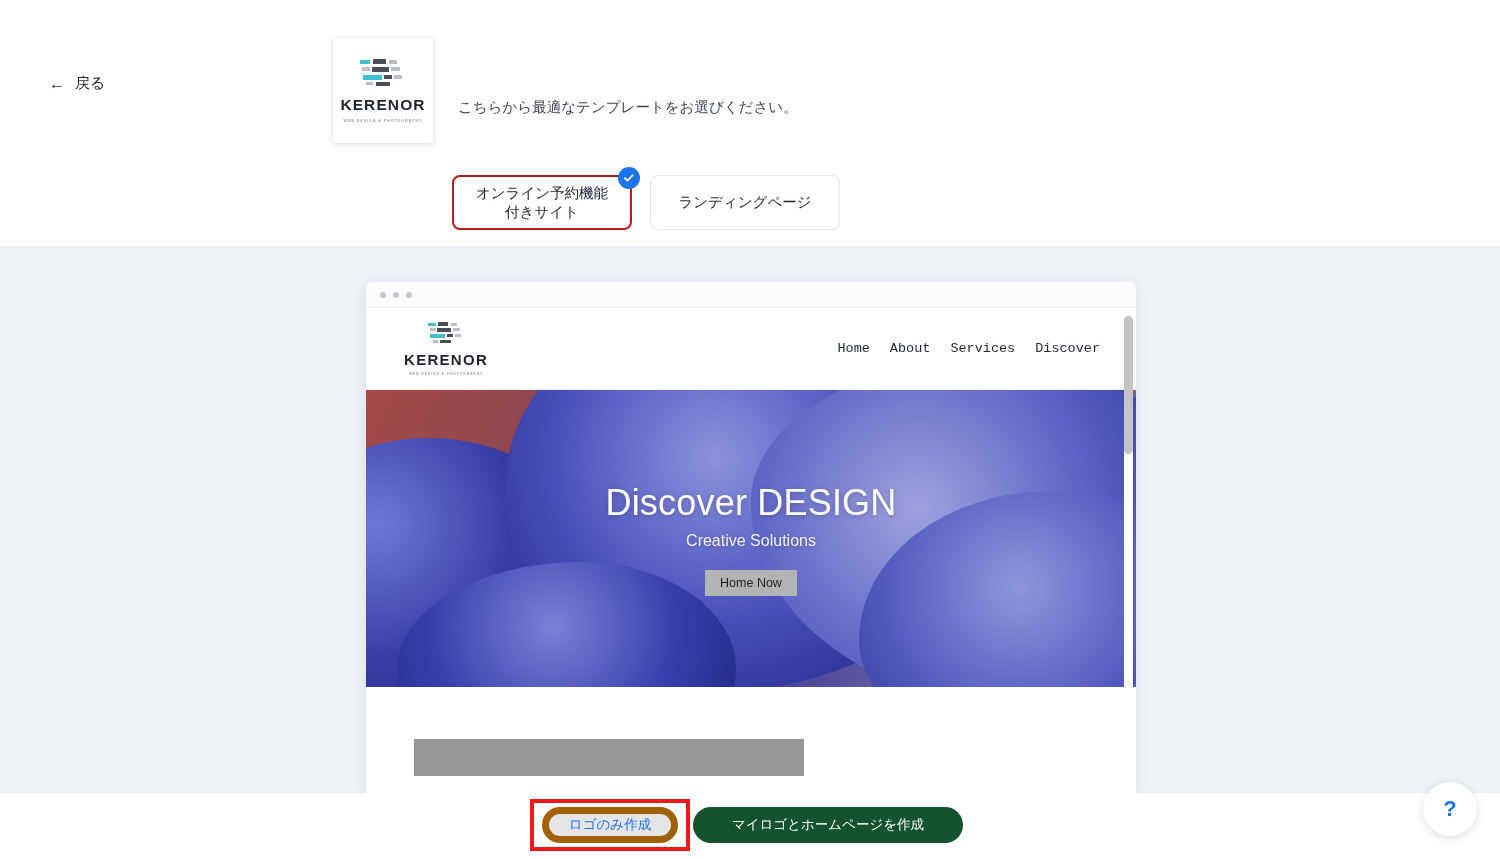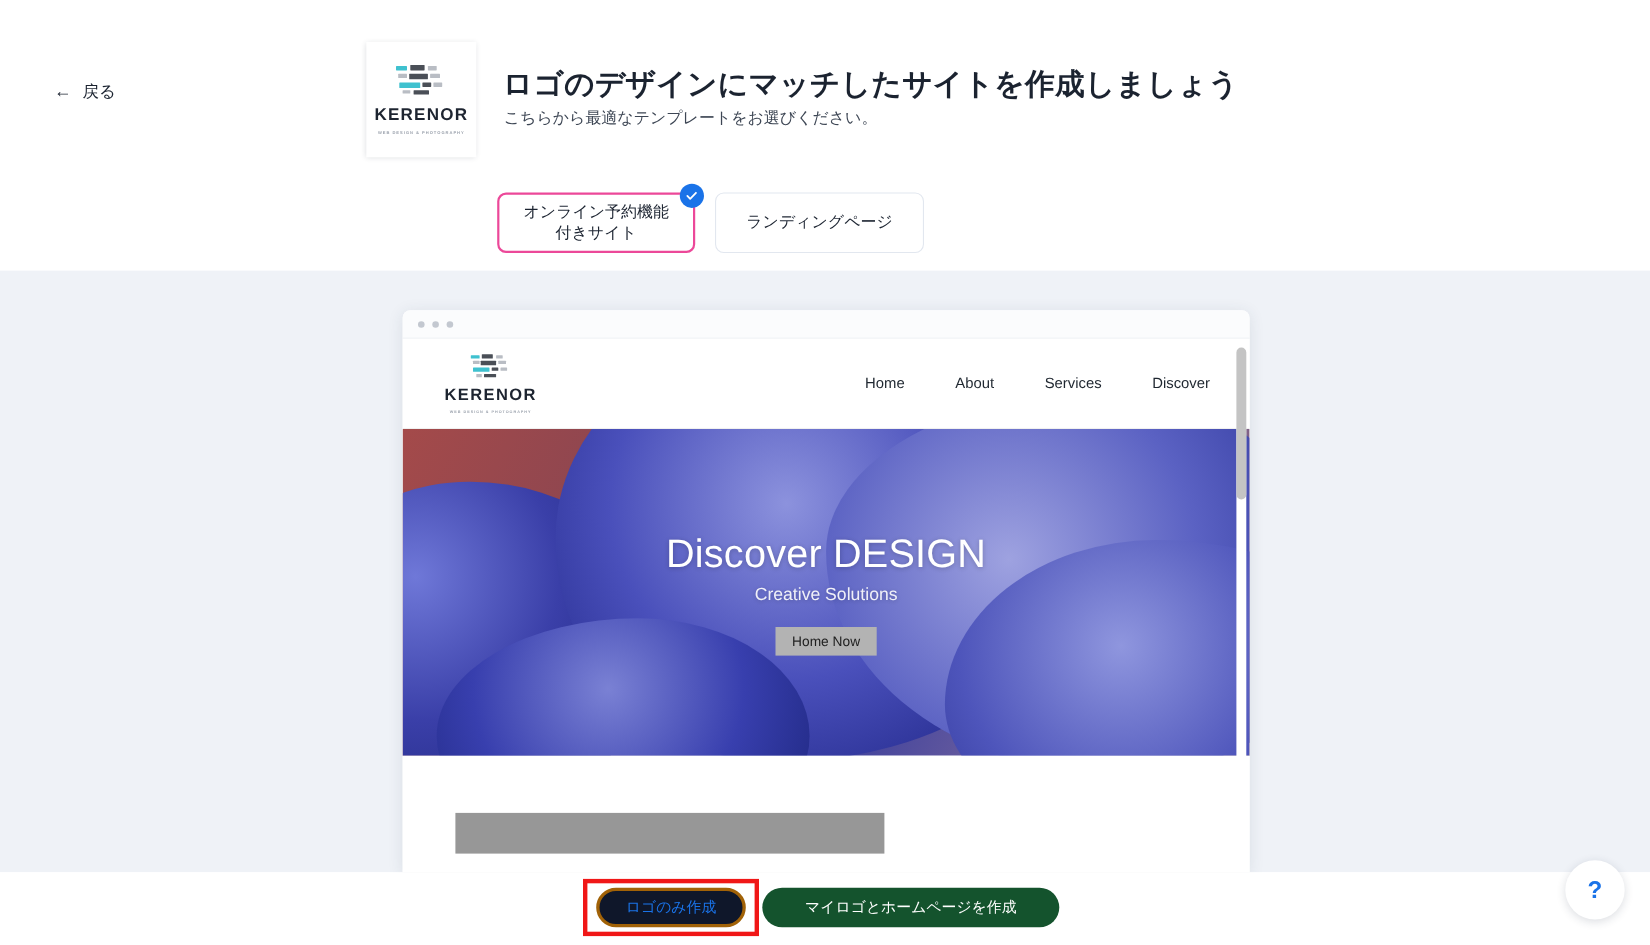--- a/index.html
+++ b/index.html
@@ -56,21 +56,21 @@
 
   
   .tabs { position: absolute; left: 452px; top: 175px; display: flex; gap: 18px; }
   .tab {
     position: relative; height: 55px; border-radius: 8px;
     background: #ffffff; border: 1px solid #e2e7ef;
     display: flex; align-items: center; justify-content: center; text-align: center;
     font-size: 14.5px; color: #1b2330; cursor: pointer; padding: 0 18px;
     line-height: 1.28; font-family: inherit;
   }
-  .tab.selected { border: 2px solid #ec4899; color: #1b2330; }
+  .tab.selected { border: 2px solid #b91c1c; color: #1b2330; }
   .tab-badge {
     position: absolute; right: -10px; top: -10px;
     width: 22px; height: 22px; border-radius: 50%;
     background: #1a73e8; color: #fff;
     display: flex; align-items: center; justify-content: center;
     font-size: 12px; font-weight: 700;
   }
   .tab-badge svg { width: 12px; height: 12px; display: block; }
 
   
@@ -93,21 +93,21 @@
   .site { position: relative; height: 485px; background: #fff; }
   .site-nav {
     height: 82px; display: flex; align-items: center;
     justify-content: space-between; padding: 0 36px 0 38px;
     border-bottom: 1px solid #f0f0f0; background: #fff;
   }
   .site-logo { display: flex; flex-direction: column; align-items: center; }
   .site-logo .logo-mark { width: 36px; height: 24px; margin-bottom: 5px; }
   .site-logo .logo-name { font-size: 15px; letter-spacing: 1.3px; }
   .site-logo .logo-tag { font-size: 3.4px; margin-top: 4px; }
-  .site-menu { display: flex; gap: 46px; }
+  .site-menu { display: flex; gap: 20px; font-family: Liberation Mono, monospace; }
   .site-menu a {
     font-size: 13.5px; color: #1f2730; text-decoration: none; cursor: pointer;
   }
 
   .hero {
     position: relative; height: 297px; overflow: hidden;
     background: linear-gradient(118deg,#a44a4a 0%,#8e4650 22%,#5d4f86 40%,#3b3f9c 58%,#6d5f9e 76%,#9a6468 92%,#b08b72 100%);
   }
   .blob { position: absolute; border-radius: 50%; filter: blur(.3px); }
   .b1 { left: -16%; top: 16%; width: 46%; height: 104%;
@@ -168,21 +168,21 @@
     font-size: 34px; font-weight: 700; color: #fa2222;
     font-family: "DejaVu Sans", sans-serif; letter-spacing: 1px;
   }
   .highlight-box {
     position: absolute; left: 530px; top: 799px;
     width: 160px; height: 52px; border: 4px solid #f01717;
   }
   .btn-secondary {
     position: absolute; left: 542px; top: 807px;
     width: 136px; height: 36px; border-radius: 18px;
-    background: #0f172a; border: 3px solid #a16207; color: #1a73e8;
+    background: #e5e5e5; border: 7px solid #a16207; color: #1a73e8;
     font-size: 13.5px; cursor: pointer; font-family: inherit;
   }
   .btn-primary {
     position: absolute; left: 693px; top: 807px;
     width: 270px; height: 36px; border-radius: 18px;
     background: #14532d; border: none; color: #ffffff;
     font-size: 13.5px; cursor: pointer; font-family: inherit;
   }
   .help-btn {
     position: absolute; left: 1423px; top: 782px;
@@ -216,21 +216,20 @@
         <i style="left:3px;top:16px;width:19px;height:5px;background:#3fc1cf;"></i>
         <i style="left:24px;top:16px;width:8px;height:4px;background:#4a4f57;"></i>
         <i style="left:34px;top:16px;width:8px;height:4px;background:#b9bdc4;"></i>
         <i style="left:6px;top:23px;width:7px;height:3px;background:#b9bdc4;"></i>
         <i style="left:16px;top:23px;width:14px;height:4px;background:#4a4f57;"></i>
       </div>
       <div class="logo-name">KERENOR</div>
       <div class="logo-tag">WEB DESIGN &amp; PHOTOGRAPHY</div>
     </div>
 
-    <div class="header-title">ロゴのデザインにマッチしたサイトを作成しましょう</div>
     <div class="header-sub">こちらから最適なテンプレートをお選びください。</div>
 
     <div class="tabs">
       <button class="tab selected" style="width:180px;">
         <span>
           <span>オンライン予約機能</span><br>
           <span>付きサイト</span>
         </span>
         <span class="tab-badge">
           <svg viewBox="0 0 16 16">

